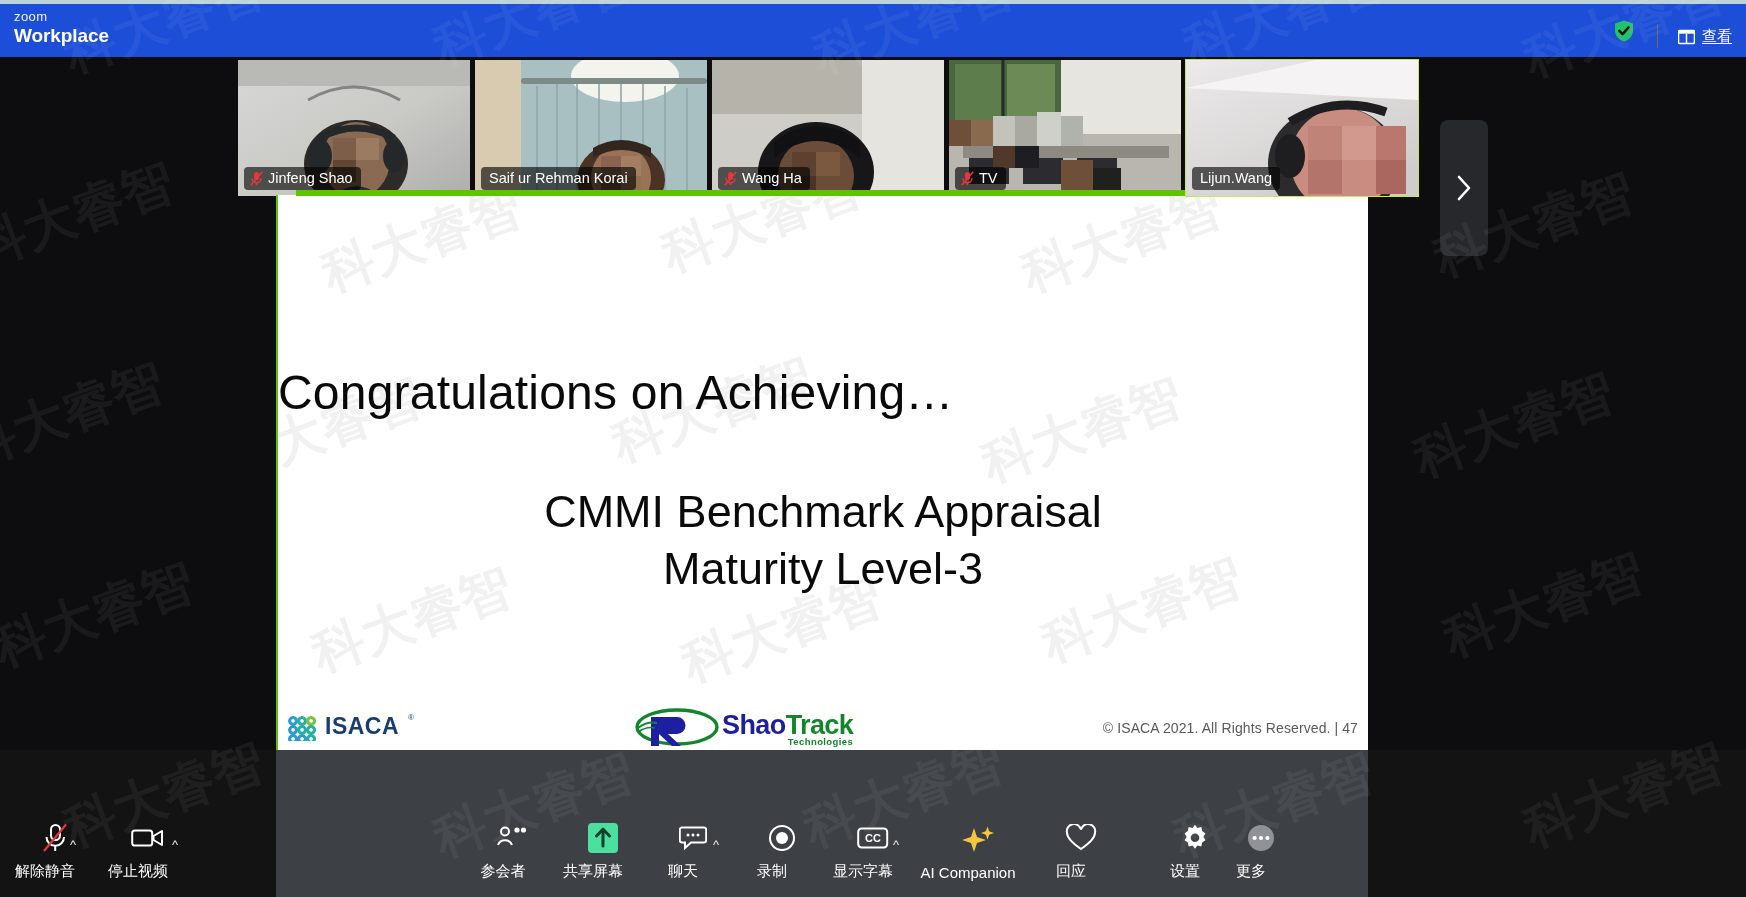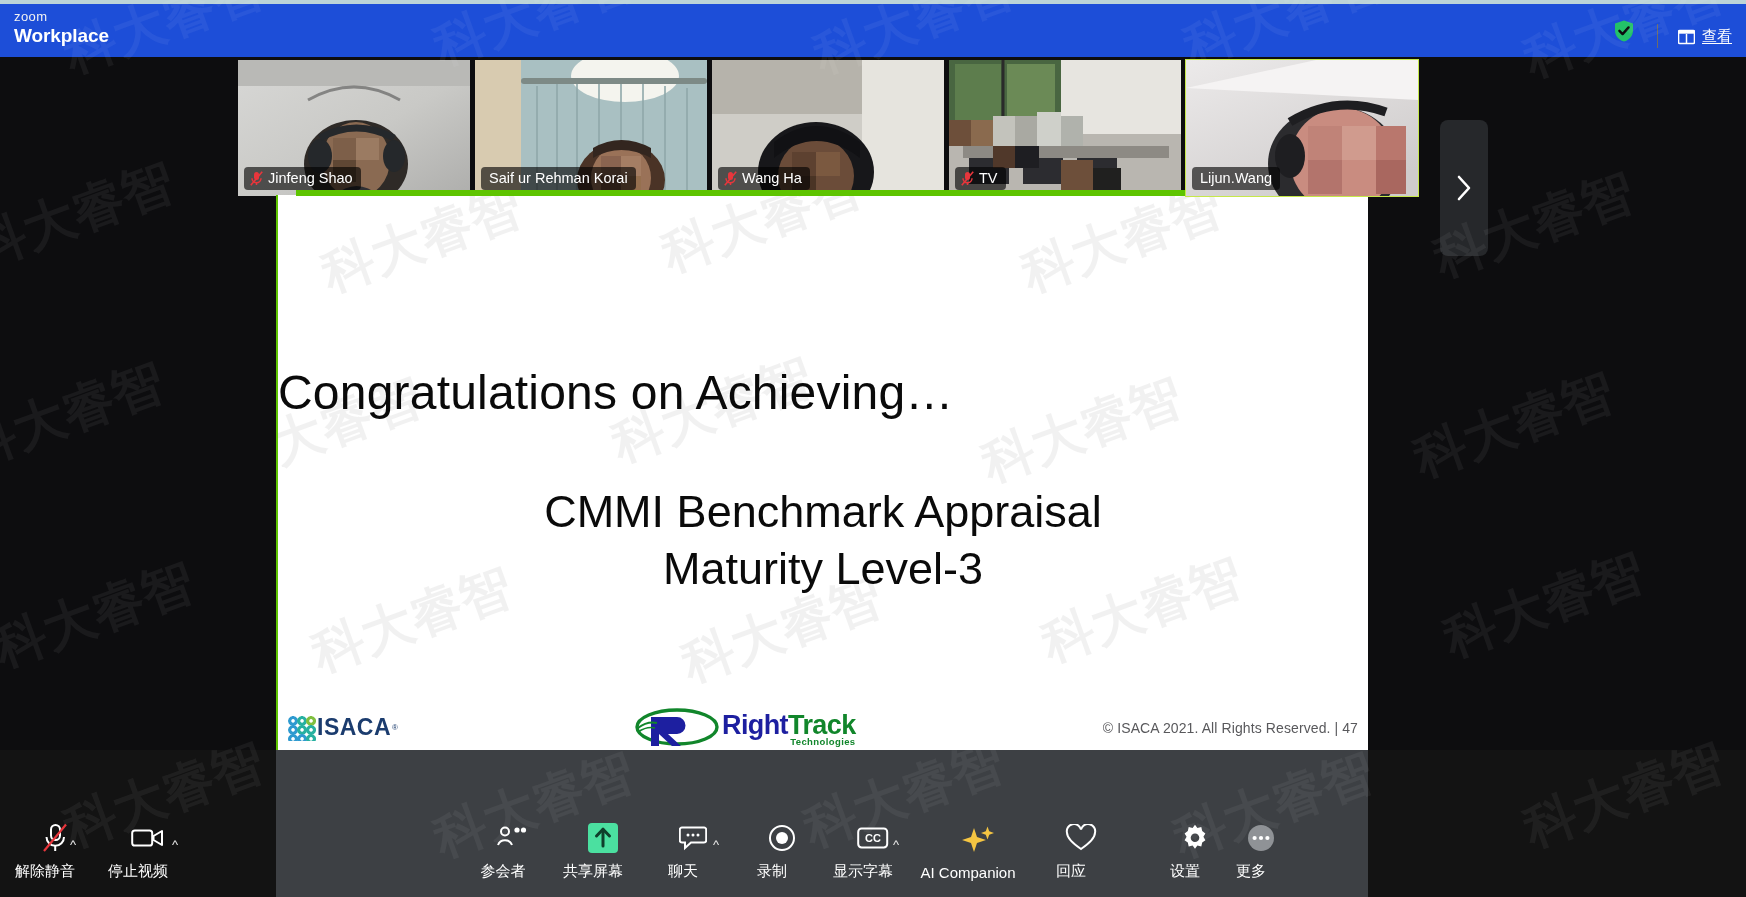--- a/index.html
+++ b/index.html
@@ -58,21 +58,21 @@
   .slide-line1 {
     position:absolute; left:0; right:0; top:170px; text-align:left;
     font-size:48px; color:#0a0a0a; font-family:"Liberation Sans Narrow","Liberation Sans",sans-serif;
     letter-spacing:.2px; font-weight:400;
   }
   .slide-line2 {
     position:absolute; left:0; right:0; top:288px; text-align:center;
     font-size:45px; color:#0a0a0a; line-height:57px; font-weight:400;
   }
   .slide-footer { position:absolute; left:0; right:0; bottom:6px; height:42px; }
-  .isaca-logo { position:absolute; left:8px; bottom:5px; display:flex; align-items:center; gap:1px; }
+  .isaca-logo { position:absolute; left:8px; bottom:5px; display:flex; align-items:flex-start; gap:9px; }
   .isaca-word { font-size:23px; font-weight:700; color:#1b3c6e; letter-spacing:.5px; }
   .isaca-tm { font-size:8px; color:#1b3c6e; vertical-align:super; }
   .rt-logo { position:absolute; left:356px; bottom:0px; display:flex; align-items:flex-end; }
   .rt-text { margin-left:2px; line-height:1; }
   .rt-right { font-size:27px; font-weight:700; color:#1d1fa0; letter-spacing:-.6px; }
   .rt-track { font-size:27px; font-weight:700; color:#11862b; letter-spacing:-.6px; }
   .rt-sub { font-size:9.5px; font-weight:700; color:#11862b; letter-spacing:.4px; text-align:right; margin-top:-2px; }
   .copyright {
     position:absolute; right:10px; bottom:10px;
     font-size:14px; color:#59595c; letter-spacing:.1px;
@@ -352,21 +352,21 @@
       <div class="rt-logo">
         <span>
           <svg width="86" height="40" viewBox="0 0 86 40">
             <ellipse cx="43" cy="21" rx="40" ry="17" fill="none" stroke="#11862b" stroke-width="3.4"></ellipse>
             <path d="M26 11 h17 a8.5 8.5 0 0 1 0 17 h-9 l13 12 h-9 L25 28 V40 h-8 V11 Z" fill="#1d1fa0"></path>
             <path d="M4 22 q9 -7 19 -5" stroke="#11862b" stroke-width="2" fill="none"></path>
             <path d="M4 26 q9 -6 17 -4" stroke="#11862b" stroke-width="1.6" fill="none"></path>
           </svg>
         </span>
         <span class="rt-text">
-          <span><span class="rt-right">Right</span><span class="rt-track">Track</span></span>
+          <span><span class="rt-right">Shao</span><span class="rt-track">Track</span></span>
           <div class="rt-sub">Technologies</div>
         </span>
       </div>
 
       <div class="copyright">© ISACA 2021. All Rights Reserved.  |  47</div>
     </div>
   </div>
 
   <div class="toolbar">
     <div class="toolbar-mid"></div>

